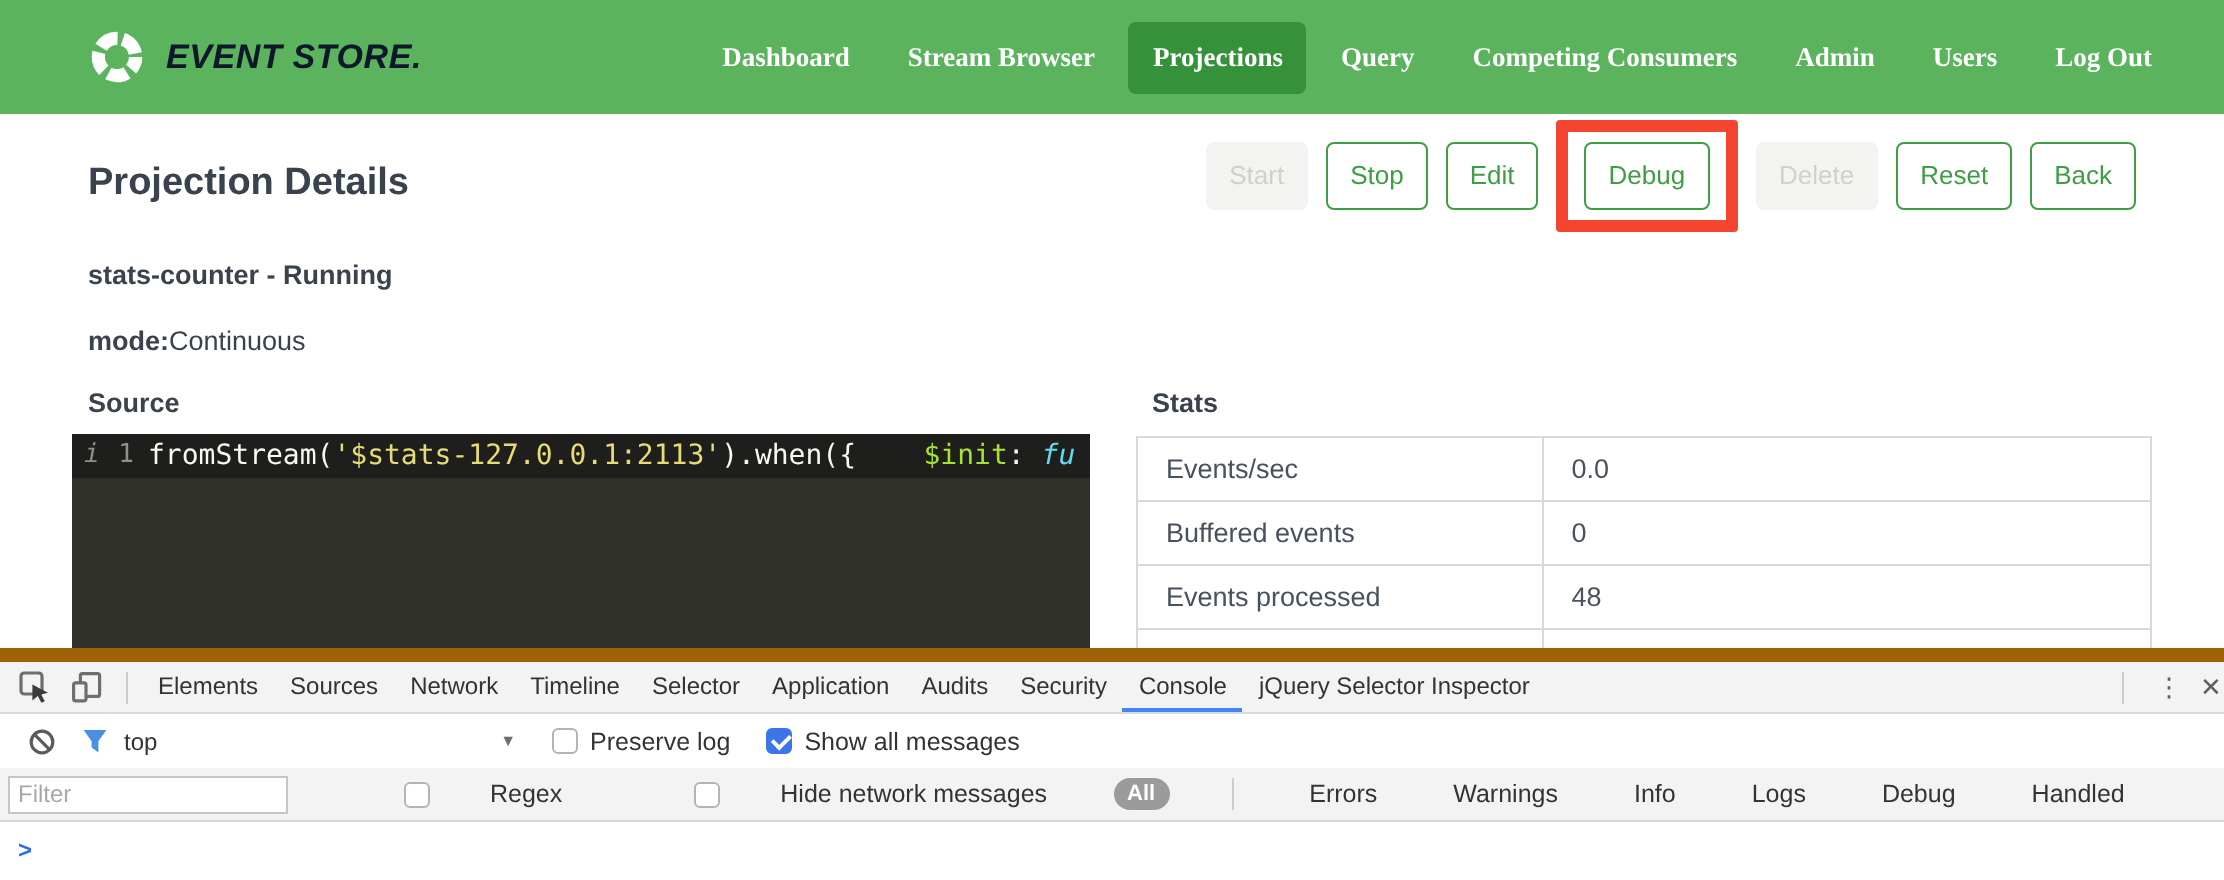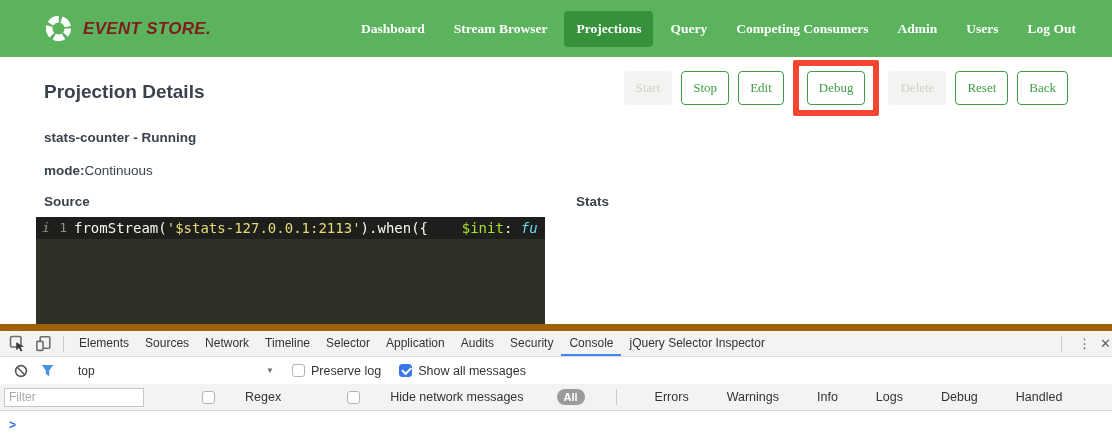--- a/index.html
+++ b/index.html
@@ -9,35 +9,35 @@
     background:#fff; font-family:"Liberation Sans", sans-serif;
   }
 
   
   .navbar {
     height:57px; background:#5bb35e; display:flex; align-items:center;
     padding:0 24px 0 44px;
   }
   .logo { display:flex; align-items:center; gap:10px; }
   .logo-text {
-    color:#7f1d1d; font-style:italic; font-weight:bold; font-size:17px;
+    color:#0f172a; font-style:italic; font-weight:bold; font-size:17px;
     letter-spacing:.3px;
   }
   .nav-items { margin-left:auto; display:flex; align-items:center; gap:5px; }
   .nav-item {
     color:#fff; font-weight:bold; font-size:13.5px; padding:10px 12px;
     border-radius:4px; cursor:pointer; white-space:nowrap;font-family:Liberation Serif, serif;
   }
   .nav-item.active { background:#35913a; }
 
   
   .content { position:relative; height:267px; overflow:hidden; }
   .page-head { display:flex; align-items:center; padding:14px 44px 0 44px; }
   .page-title { font-size:19px; font-weight:bold; color:#39424d; margin:8px 0 0 0; }
-  .btn-row { margin-left:auto; display:flex; align-items:flex-start; gap:9px;font-family:Liberation Serif, serif; }
+  .btn-row { margin-left:auto; display:flex; align-items:flex-start; gap:9px; }
   .btn {
     border:1px solid #3f9e44; color:#3f9e44; background:#fff; border-radius:4px;
     padding:8px 11px; font-size:13px; font-family:inherit; cursor:pointer; line-height:1.2;
   }
   .btn.disabled { background:#f3f4f1; color:#cbd3cb; border-color:#f3f4f1; cursor:default; }
   .debug-wrap {
     border:6px solid #f44531; border-radius:2px; padding:5px 8px;
     margin-top:-11px; margin-bottom:-11px; display:inline-flex;
   }
   .status-line { padding:0 44px; margin-top:25px; font-weight:bold; font-size:13.5px; color:#39424d; }
@@ -92,21 +92,21 @@
   }
   .dt-tab.active::after {
     content:""; position:absolute; left:0; right:0; bottom:0; height:2px; background:#4285f4;
   }
   .dt-right { margin-left:auto; display:flex; align-items:center; }
   .kebab { font-size:13px; color:#5f5f5f; padding:0 9px; cursor:pointer; letter-spacing:0; }
   .closex { font-size:13px; color:#5f5f5f; width:20px; cursor:pointer; margin-right:-8px; }
 
   .dt-toolbar { height:27px; background:#fff; display:flex; align-items:center; padding:0 8px; }
   .context-select {
-    display:flex; align-items:center; width:196px; margin-left:18px; cursor:pointer;
+    display:flex; align-items:center; width:196px; margin-left:2px; cursor:pointer;
   }
   .context-label { font-size:12px; color:#333; }
   .dd-arrow { margin-left:auto; font-size:8px; color:#6e6e6e; }
   .cb {
     flex:none; width:13px; height:13px; border:1px solid #b4b4b4; border-radius:3px;
     background:#fff; display:inline-block; cursor:pointer;
   }
   .cb.checked { background:#3b76e8; border-color:#3b76e8; }
   .cb.checked::after {
     content:""; display:block; width:7px; height:3.5px;
@@ -189,20 +189,40 @@
             <span class="gutter-i">i</span>
             <span>1</span>
           </div>
           <div class="code-text"><span>fromStream(</span><span class="seg-string">'$stats-127.0.0.1:2113'</span><span>).when({</span><span>    </span><span class="seg-entity">$init</span><span>: </span><span class="seg-keyword">fu</span></div>
         </div>
       </div>
     </div>
 
     <div class="col-stats">
       <div class="section-label">Stats</div>
+      <table class="stats-table">
+        <tbody>
+          <tr>
+            <td class="label-col">Events/sec</td>
+            <td>0.0</td>
+          </tr>
+          <tr>
+            <td class="label-col">Buffered events</td>
+            <td>0</td>
+          </tr>
+          <tr>
+            <td class="label-col">Events processed</td>
+            <td>48</td>
+          </tr>
+          <tr>
+            <td class="label-col"></td>
+            <td></td>
+          </tr>
+        </tbody>
+      </table>
     </div>
   </div>
 </div>
 
 <div class="devtools">
 
   <div class="dt-tabbar">
     <div class="dt-iconbtn">
       <svg width="17" height="17" viewBox="0 0 17 17">
         <rect x="1.5" y="1.5" width="10.5" height="10.5" rx="1.6" fill="none" stroke="#6e6e6e" stroke-width="1.6"></rect>

